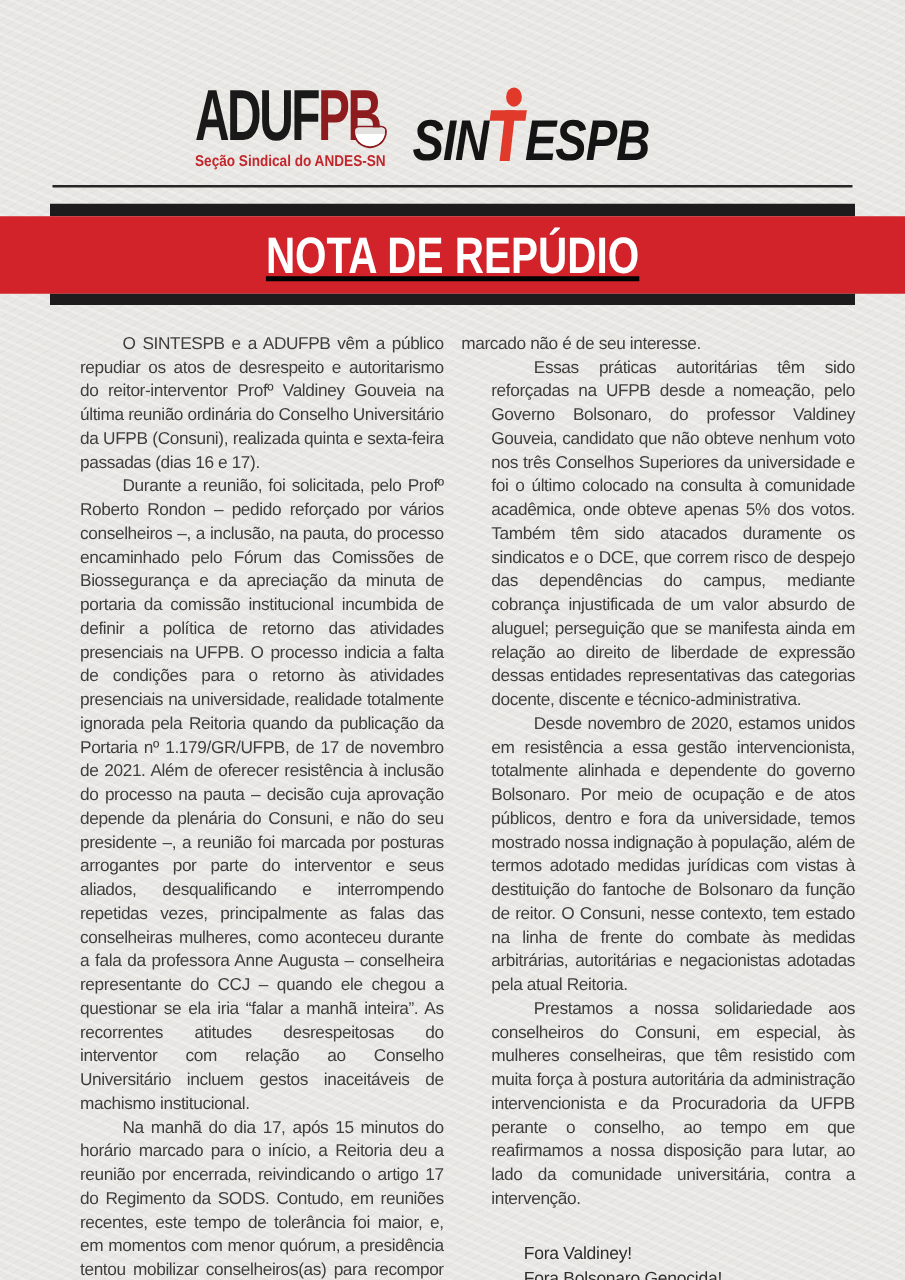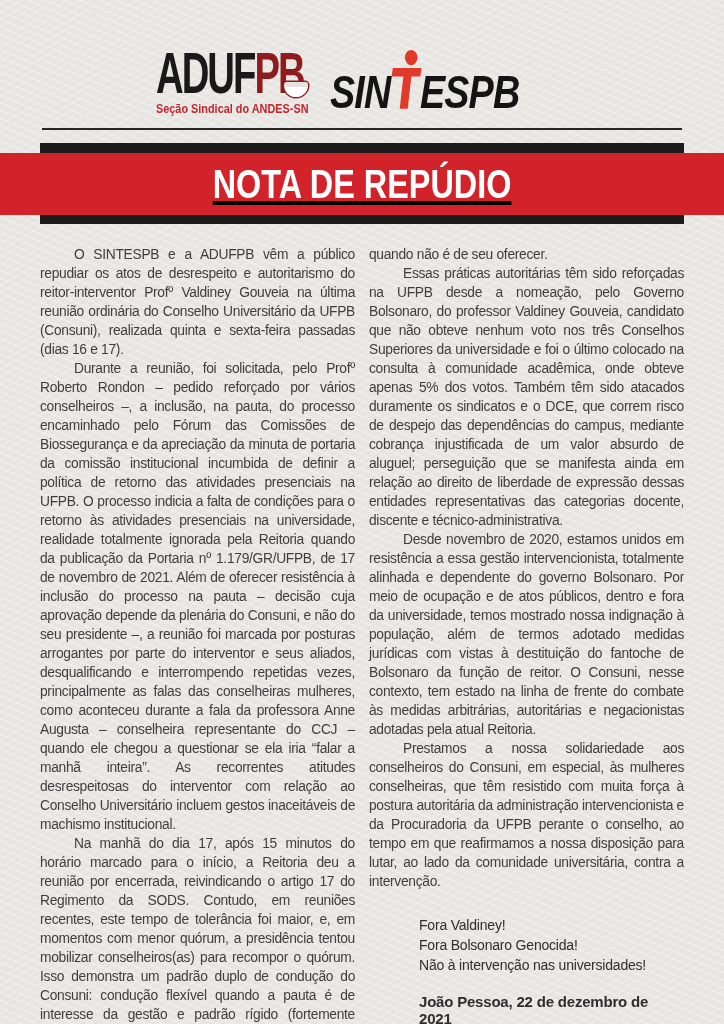--- a/index.html
+++ b/index.html
@@ -14,21 +14,21 @@
     width: 724px; height: 1024px;
     background: #e8e7e4;
     background-image:
       repeating-linear-gradient(23deg, rgba(255,255,255,0.25) 0 2px, rgba(0,0,0,0) 2px 7px),
       repeating-linear-gradient(-31deg, rgba(120,120,118,0.05) 0 1px, rgba(0,0,0,0) 1px 6px);
     overflow: hidden;
   }
 
   
   .logos {
-    margin-top: 38px;
+    margin-top: 58px;
     height: 78px;
     display: flex;
     justify-content: center;
     align-items: flex-end;
     gap: 8px;
   }
   .adufpb { position: relative; width: 166px; height: 78px; flex: none; }
   .adufpb-word {
     position: absolute; left: 0; bottom: 17px;
     white-space: nowrap;
@@ -88,21 +88,21 @@
     margin-top: 21px;
   }
   .col { width: 315px; flex: none; }
   .para {
     margin: 0;
     font-size: 13.8px; line-height: 19px;
     letter-spacing: -0.3px;
     text-align: justify;
     color: #3e3e3e;
   }
-  .para.indent { text-indent: 34px; }
+  .para.indent { text-indent: 34px; margin-left: 24px; }
 
   
   .closing { padding-left: 50px; margin-top: 24px; color: #2e2e2e; }
   .slogan   { margin: 0; font-weight: normal; font-size: 14px; line-height: 20px; letter-spacing: -0.2px; }
   .dateline { margin: 18px 0 0; font-weight: bold; font-size: 15px; letter-spacing: -0.2px; }
 </style>
 </head>
 <body>
 
 <div class="page">
@@ -133,21 +133,21 @@
   </div>
   <div class="bar bar-bottom"></div>
 
   <main class="columns">
     <div class="col">
       <p class="para indent">O SINTESPB e a ADUFPB vêm a público repudiar os atos de desrespeito e autoritarismo do reitor-interventor Profº Valdiney Gouveia na última reunião ordinária do Conselho Universitário da UFPB (Consuni), realizada quinta e sexta-feira passadas (dias 16 e 17).</p>
       <p class="para indent">Durante a reunião, foi solicitada, pelo Profº Roberto Rondon – pedido reforçado por vários conselheiros –, a inclusão, na pauta, do processo encaminhado pelo Fórum das Comissões de Biossegurança e da apreciação da minuta de portaria da comissão institucional incumbida de definir a política de retorno das atividades presenciais na UFPB. O processo indicia a falta de condições para o retorno às atividades presenciais na universidade, realidade totalmente ignorada pela Reitoria quando da publicação da Portaria nº 1.179/GR/UFPB, de 17 de novembro de 2021. Além de oferecer resistência à inclusão do processo na pauta – decisão cuja aprovação depende da plenária do Consuni, e não do seu presidente –, a reunião foi marcada por posturas arrogantes por parte do interventor e seus aliados, desqualificando e interrompendo repetidas vezes, principalmente as falas das conselheiras mulheres, como aconteceu durante a fala da professora Anne Augusta – conselheira representante do CCJ – quando ele chegou a questionar se ela iria “falar a manhã inteira”. As recorrentes atitudes desrespeitosas do interventor com relação ao Conselho Universitário incluem gestos inaceitáveis de machismo institucional.</p>
       <p class="para indent">Na manhã do dia 17, após 15 minutos do horário marcado para o início, a Reitoria deu a reunião por encerrada, reivindicando o artigo 17 do Regimento da SODS. Contudo, em reuniões recentes, este tempo de tolerância foi maior, e, em momentos com menor quórum, a presidência tentou mobilizar conselheiros(as) para recompor o quórum. Isso demonstra um padrão duplo de condução do Consuni: condução flexível quando a pauta é de interesse da gestão e padrão rígido (fortemente defendido pela Procuradoria Jurídica)</p>
     </div>
     <div class="col">
-      <p class="para">quando não é de seu oferecer.</p>
+      <p class="para">marcado não é de seu interesse.</p>
       <p class="para indent">Essas práticas autoritárias têm sido reforçadas na UFPB desde a nomeação, pelo Governo Bolsonaro, do professor Valdiney Gouveia, candidato que não obteve nenhum voto nos três Conselhos Superiores da universidade e foi o último colocado na consulta à comunidade acadêmica, onde obteve apenas 5% dos votos. Também têm sido atacados duramente os sindicatos e o DCE, que correm risco de despejo das dependências do campus, mediante cobrança injustificada de um valor absurdo de aluguel; perseguição que se manifesta ainda em relação ao direito de liberdade de expressão dessas entidades representativas das categorias docente, discente e técnico-administrativa.</p>
       <p class="para indent">Desde novembro de 2020, estamos unidos em resistência a essa gestão intervencionista, totalmente alinhada e dependente do governo Bolsonaro. Por meio de ocupação e de atos públicos, dentro e fora da universidade, temos mostrado nossa indignação à população, além de termos adotado medidas jurídicas com vistas à destituição do fantoche de Bolsonaro da função de reitor. O Consuni, nesse contexto, tem estado na linha de frente do combate às medidas arbitrárias, autoritárias e negacionistas adotadas pela atual Reitoria.</p>
       <p class="para indent">Prestamos a nossa solidariedade aos conselheiros do Consuni, em especial, às mulheres conselheiras, que têm resistido com muita força à postura autoritária da administração intervencionista e da Procuradoria da UFPB perante o conselho, ao tempo em que reafirmamos a nossa disposição para lutar, ao lado da comunidade universitária, contra a intervenção.</p>
 
       <div class="closing">
         <p class="slogan">Fora Valdiney!</p>
         <p class="slogan">Fora Bolsonaro Genocida!</p>
         <p class="slogan">Não à intervenção nas universidades!</p>
         <p class="dateline">João Pessoa, 22 de dezembro de 2021</p>
 

